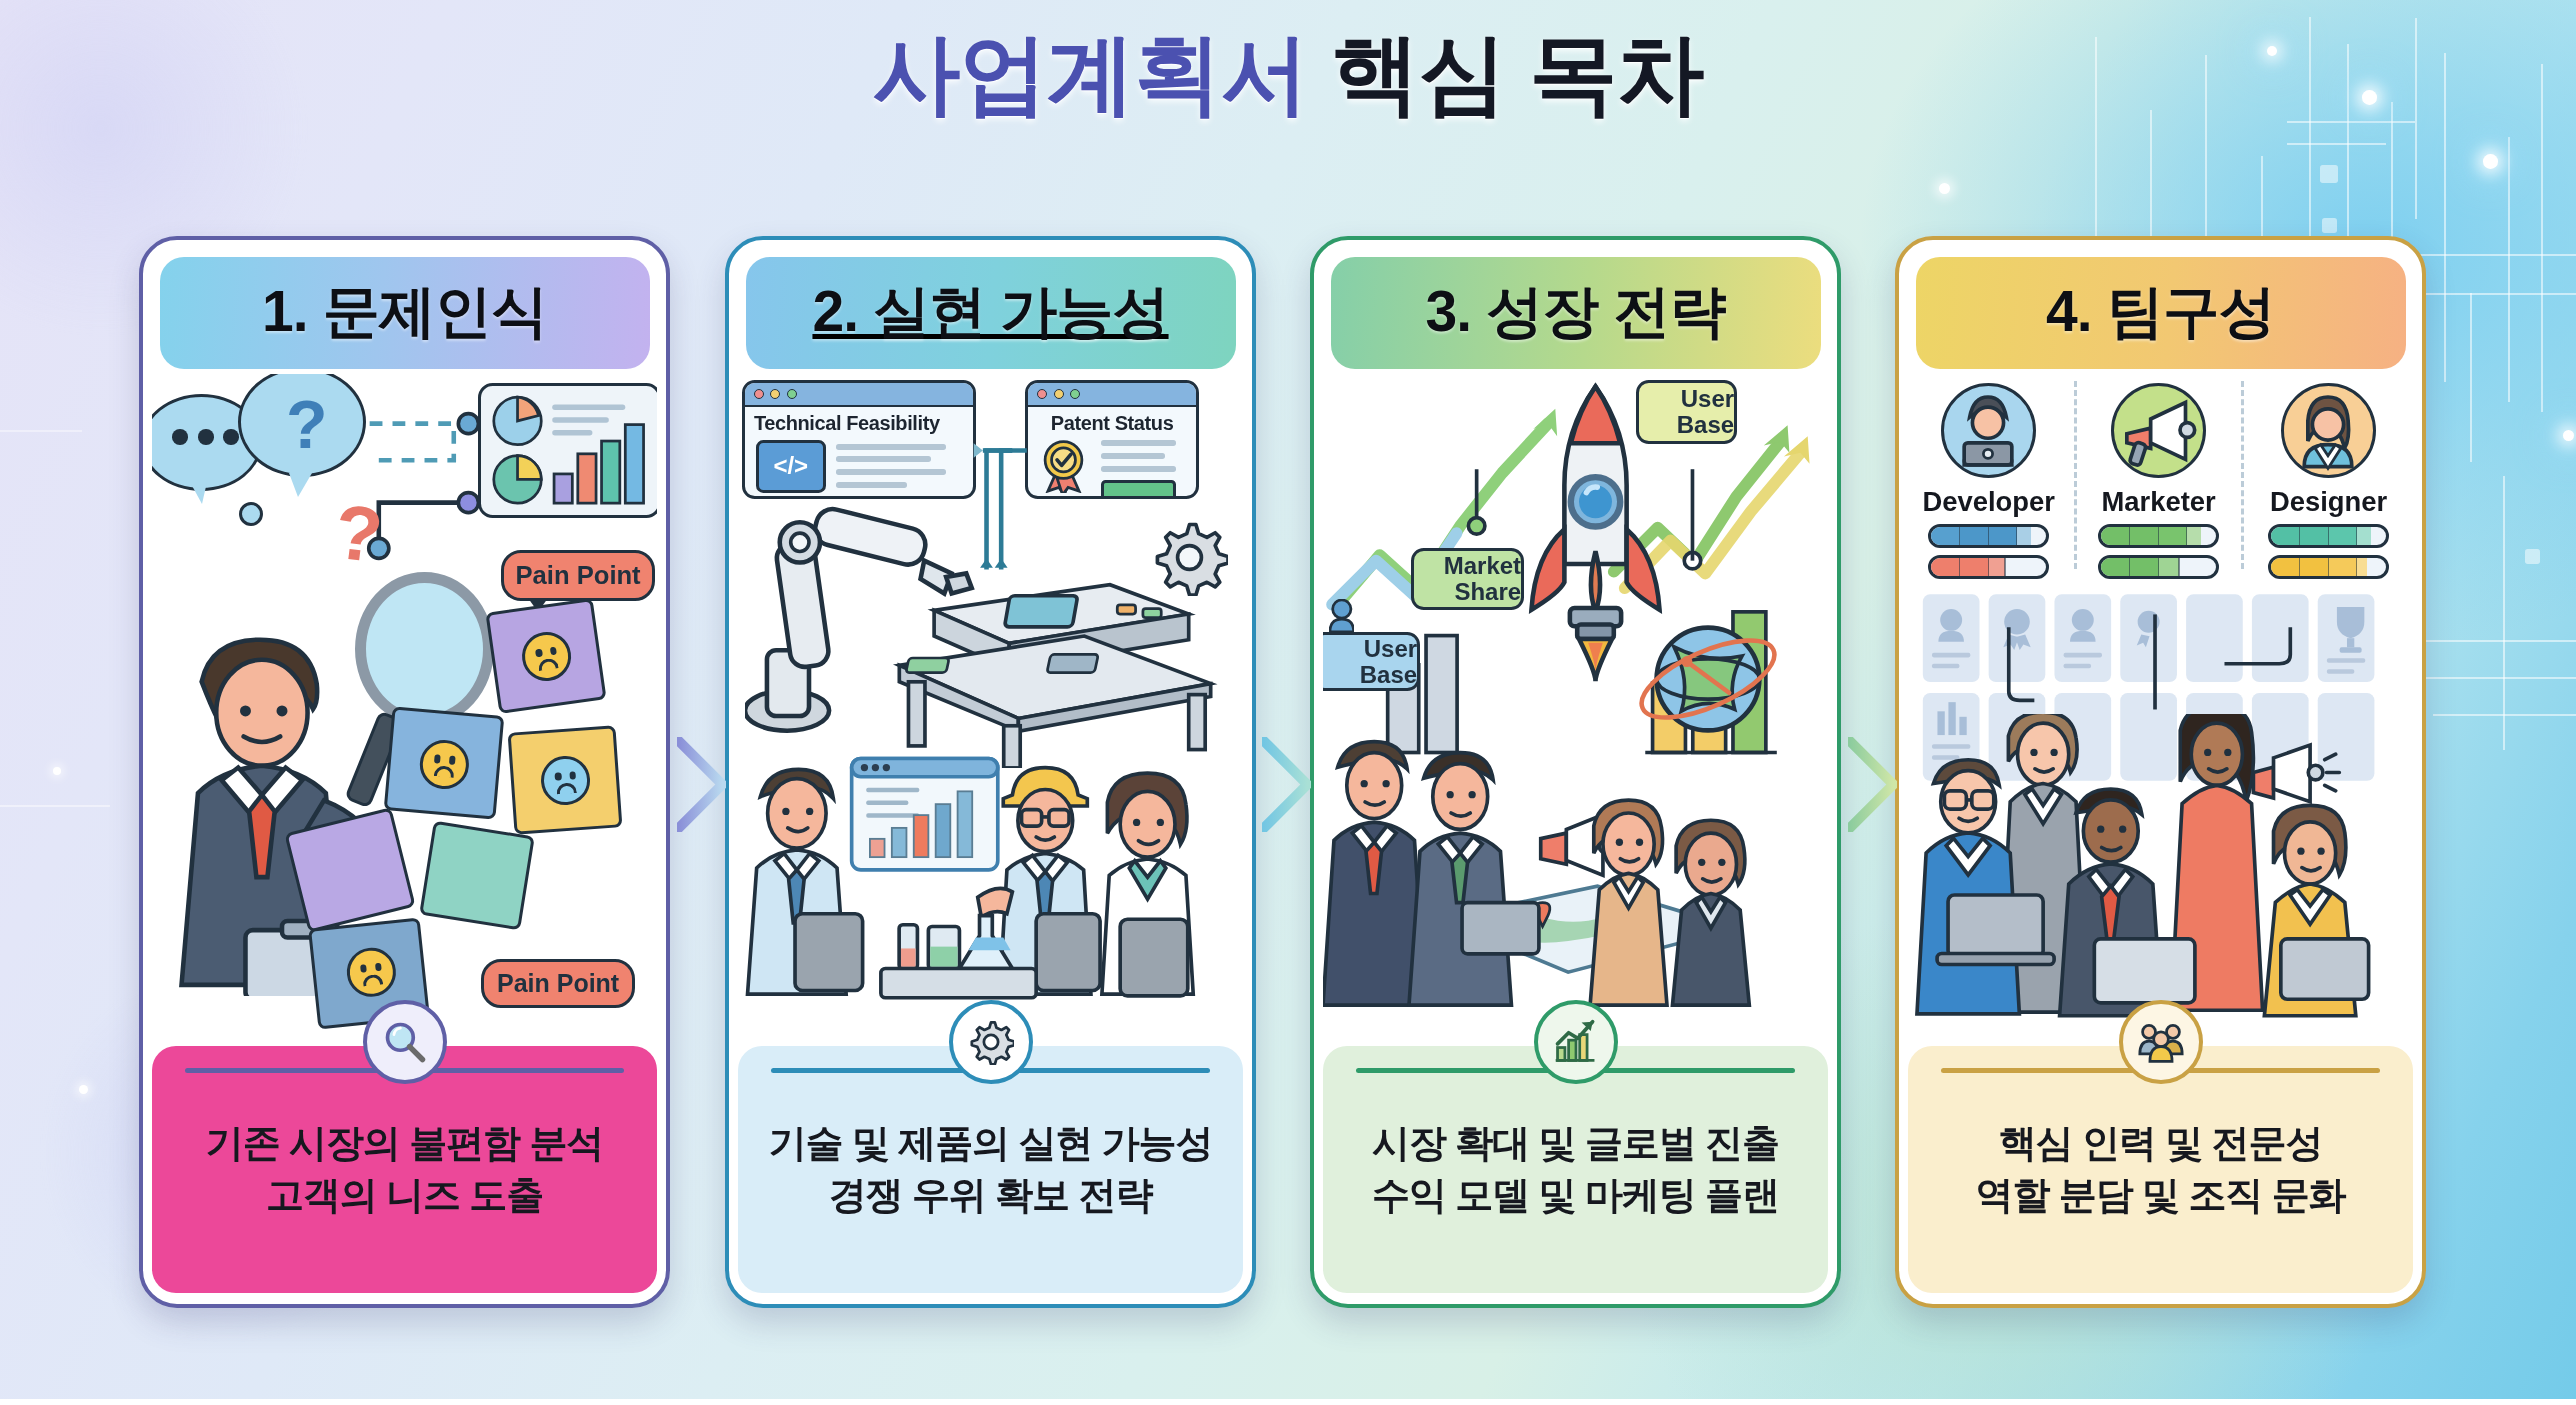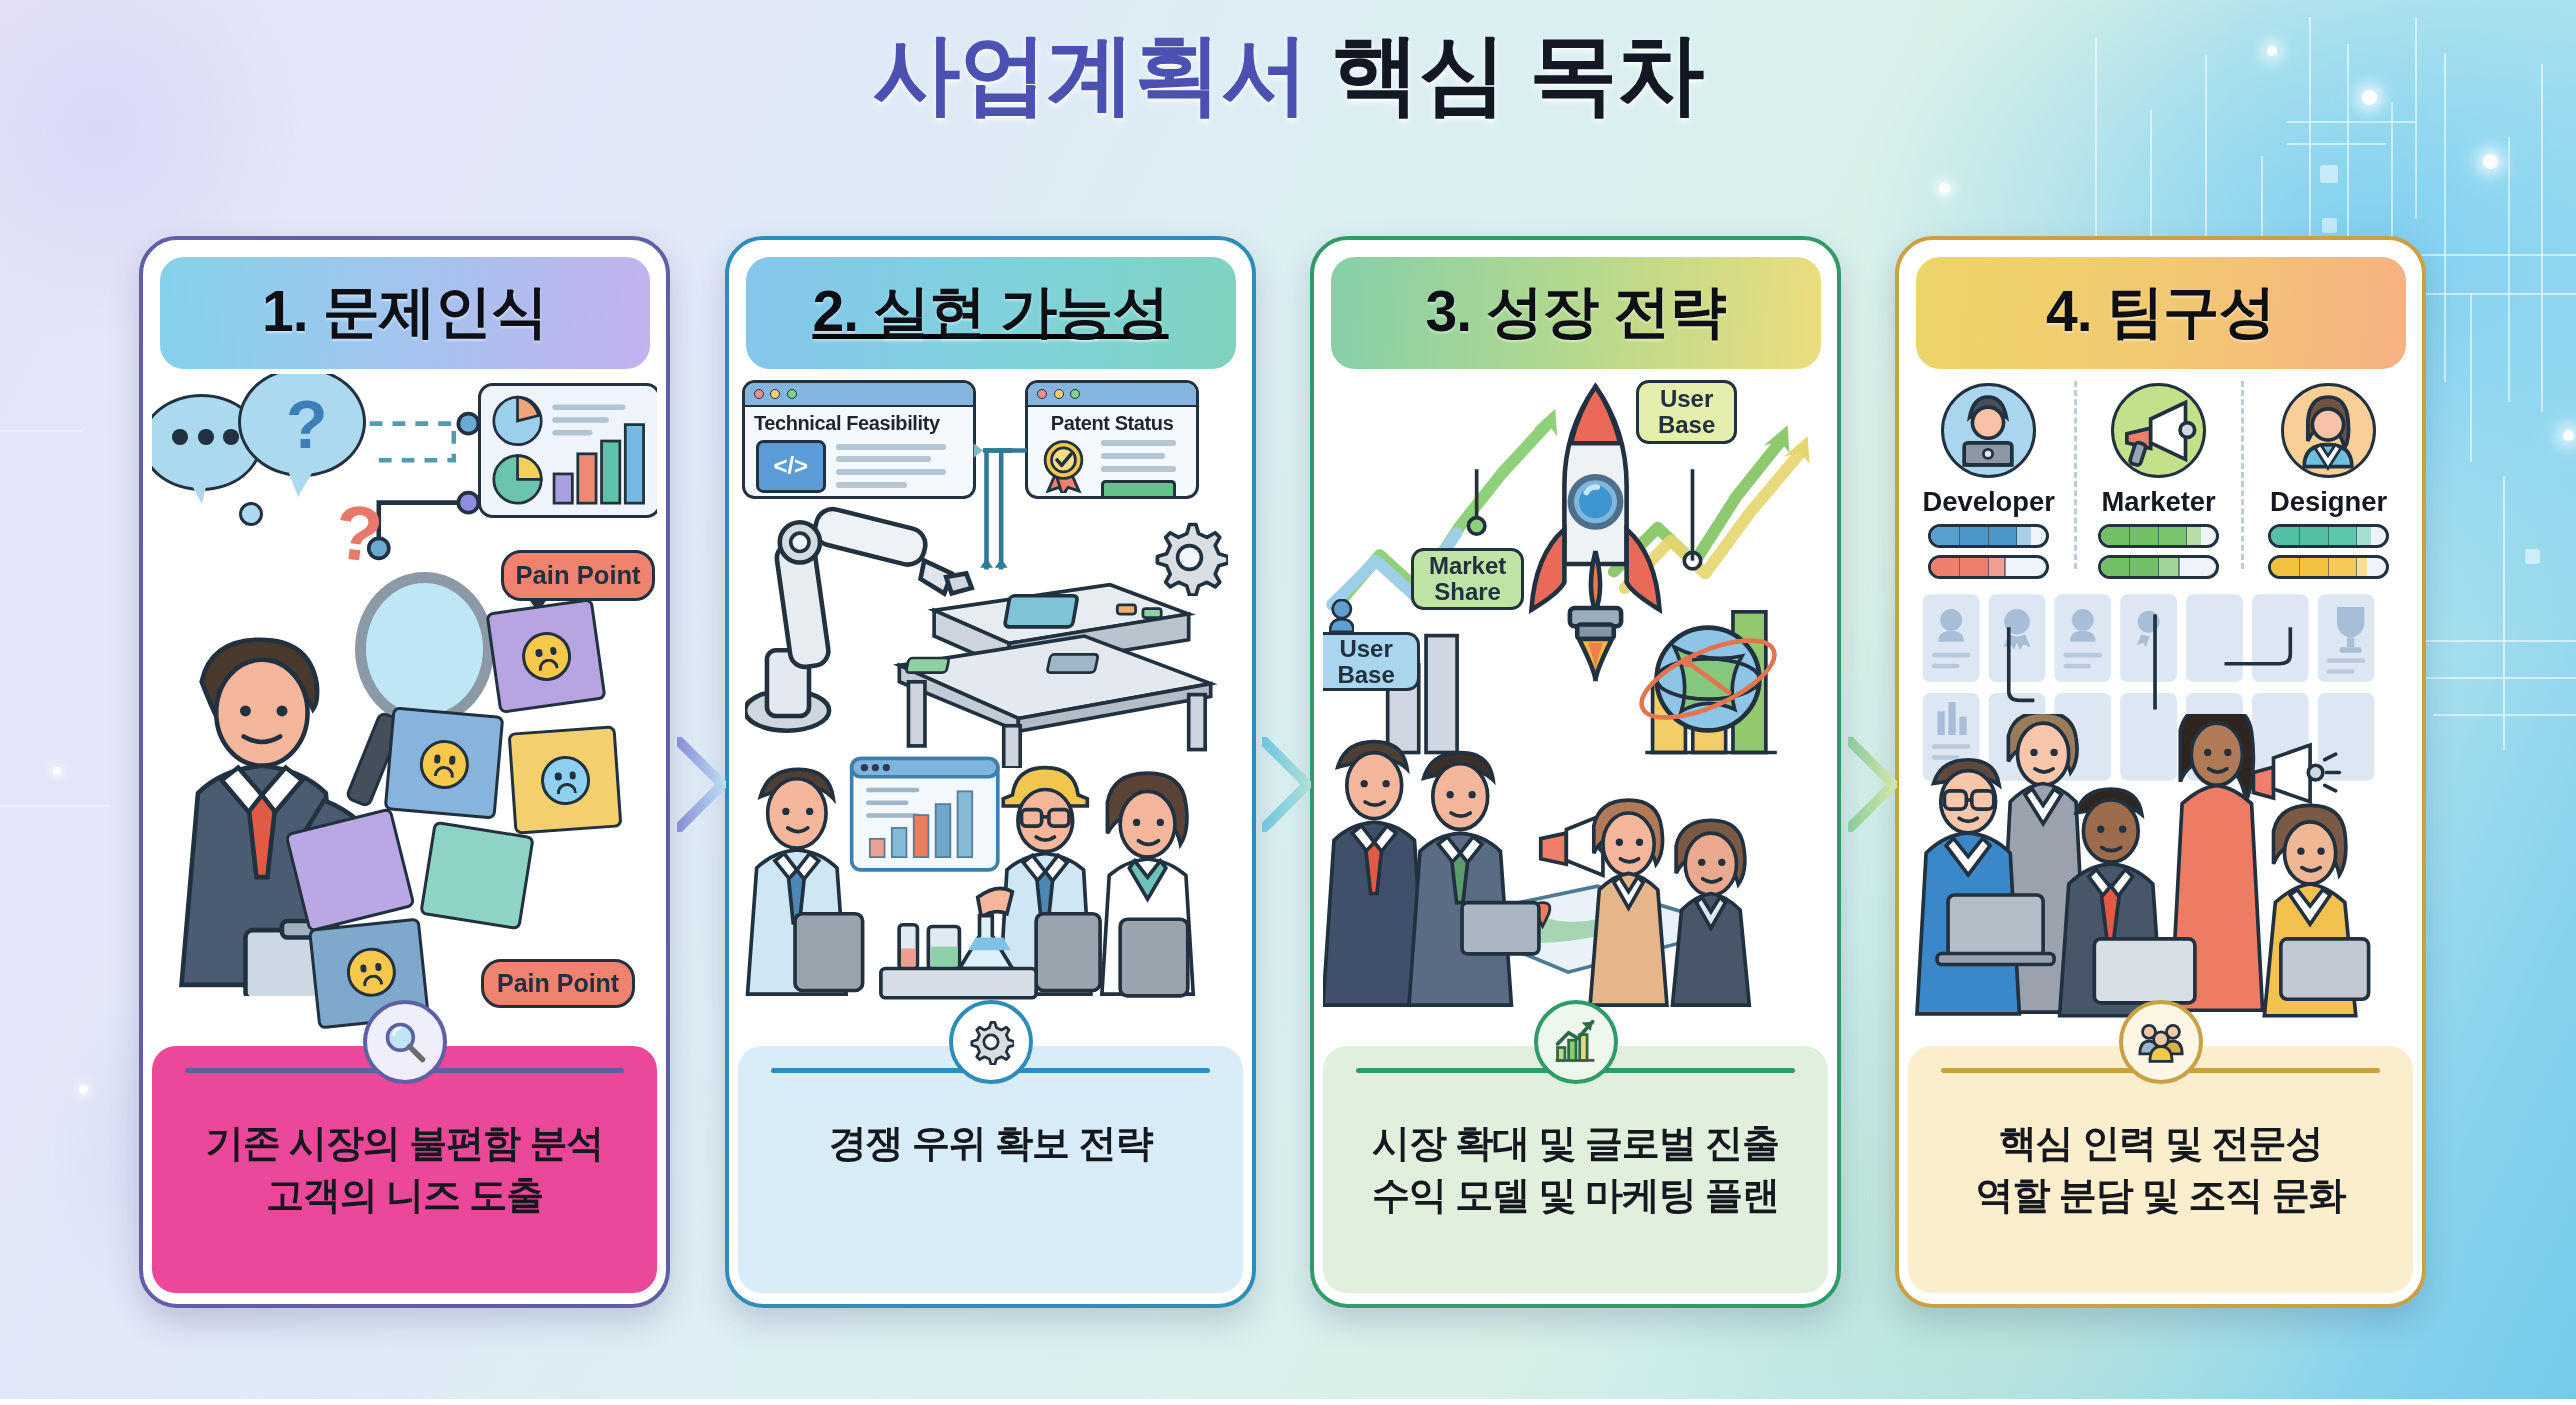--- a/index.html
+++ b/index.html
@@ -188,21 +188,21 @@
   .ol { border: 3.7px solid #21313f; }
   .rnd { border-radius: 50%; }
 
   .badge {
     position: absolute;
     border: 3.7px solid #21313f;
     border-radius: 20px;
     display: flex; align-items: center; justify-content: center;
     font-weight: 800;
     color: #21313f;
-    text-align: center;
+    text-align: right;
     line-height: 1.08;
   }
   .badge::after {
     content: "";
     position: absolute;
     bottom: -13.7px; left: 24px;
     width: 0; height: 0;
     border-left: 10px solid transparent;
     border-right: 10px solid transparent;
     border-top: 14.6px solid #21313f;
@@ -640,20 +640,21 @@
     </div>
 
     <div class="card-foot">
       <div class="foot-rule"></div>
       <div class="foot-icon">
         <svg width="46" height="46" viewBox="0 0 84 84">
           <path d="M42 6 l7 0 l3 10 l9 4 l9 -5 l5 5 l-5 9 l4 9 l10 3 l0 7 l-10 3 l-4 9 l5 9 l-5 5 l-9 -5 l-9 4 l-3 10 l-7 0 l-3 -10 l-9 -4 l-9 5 l-5 -5 l5 -9 l-4 -9 l-10 -3 l0 -7 l10 -3 l4 -9 l-5 -9 l5 -5 l9 5 l9 -4z" fill="#d9dee3" stroke="#21313f" stroke-width="5" stroke-linejoin="round"></path>
           <circle cx="42" cy="42" r="13" fill="#ffffff" stroke="#21313f" stroke-width="5"></circle>
         </svg>
       </div>
+      <div class="foot-line">기술 및 제품의 실현 가능성</div>
       <div class="foot-line">경쟁 우위 확보 전략</div>
     </div>
   </div>
 
   <div class="card" id="card-3">
     <div class="card-head">
       <div class="card-title">3. 성장 전략</div>
     </div>
 
     <div class="illus">

